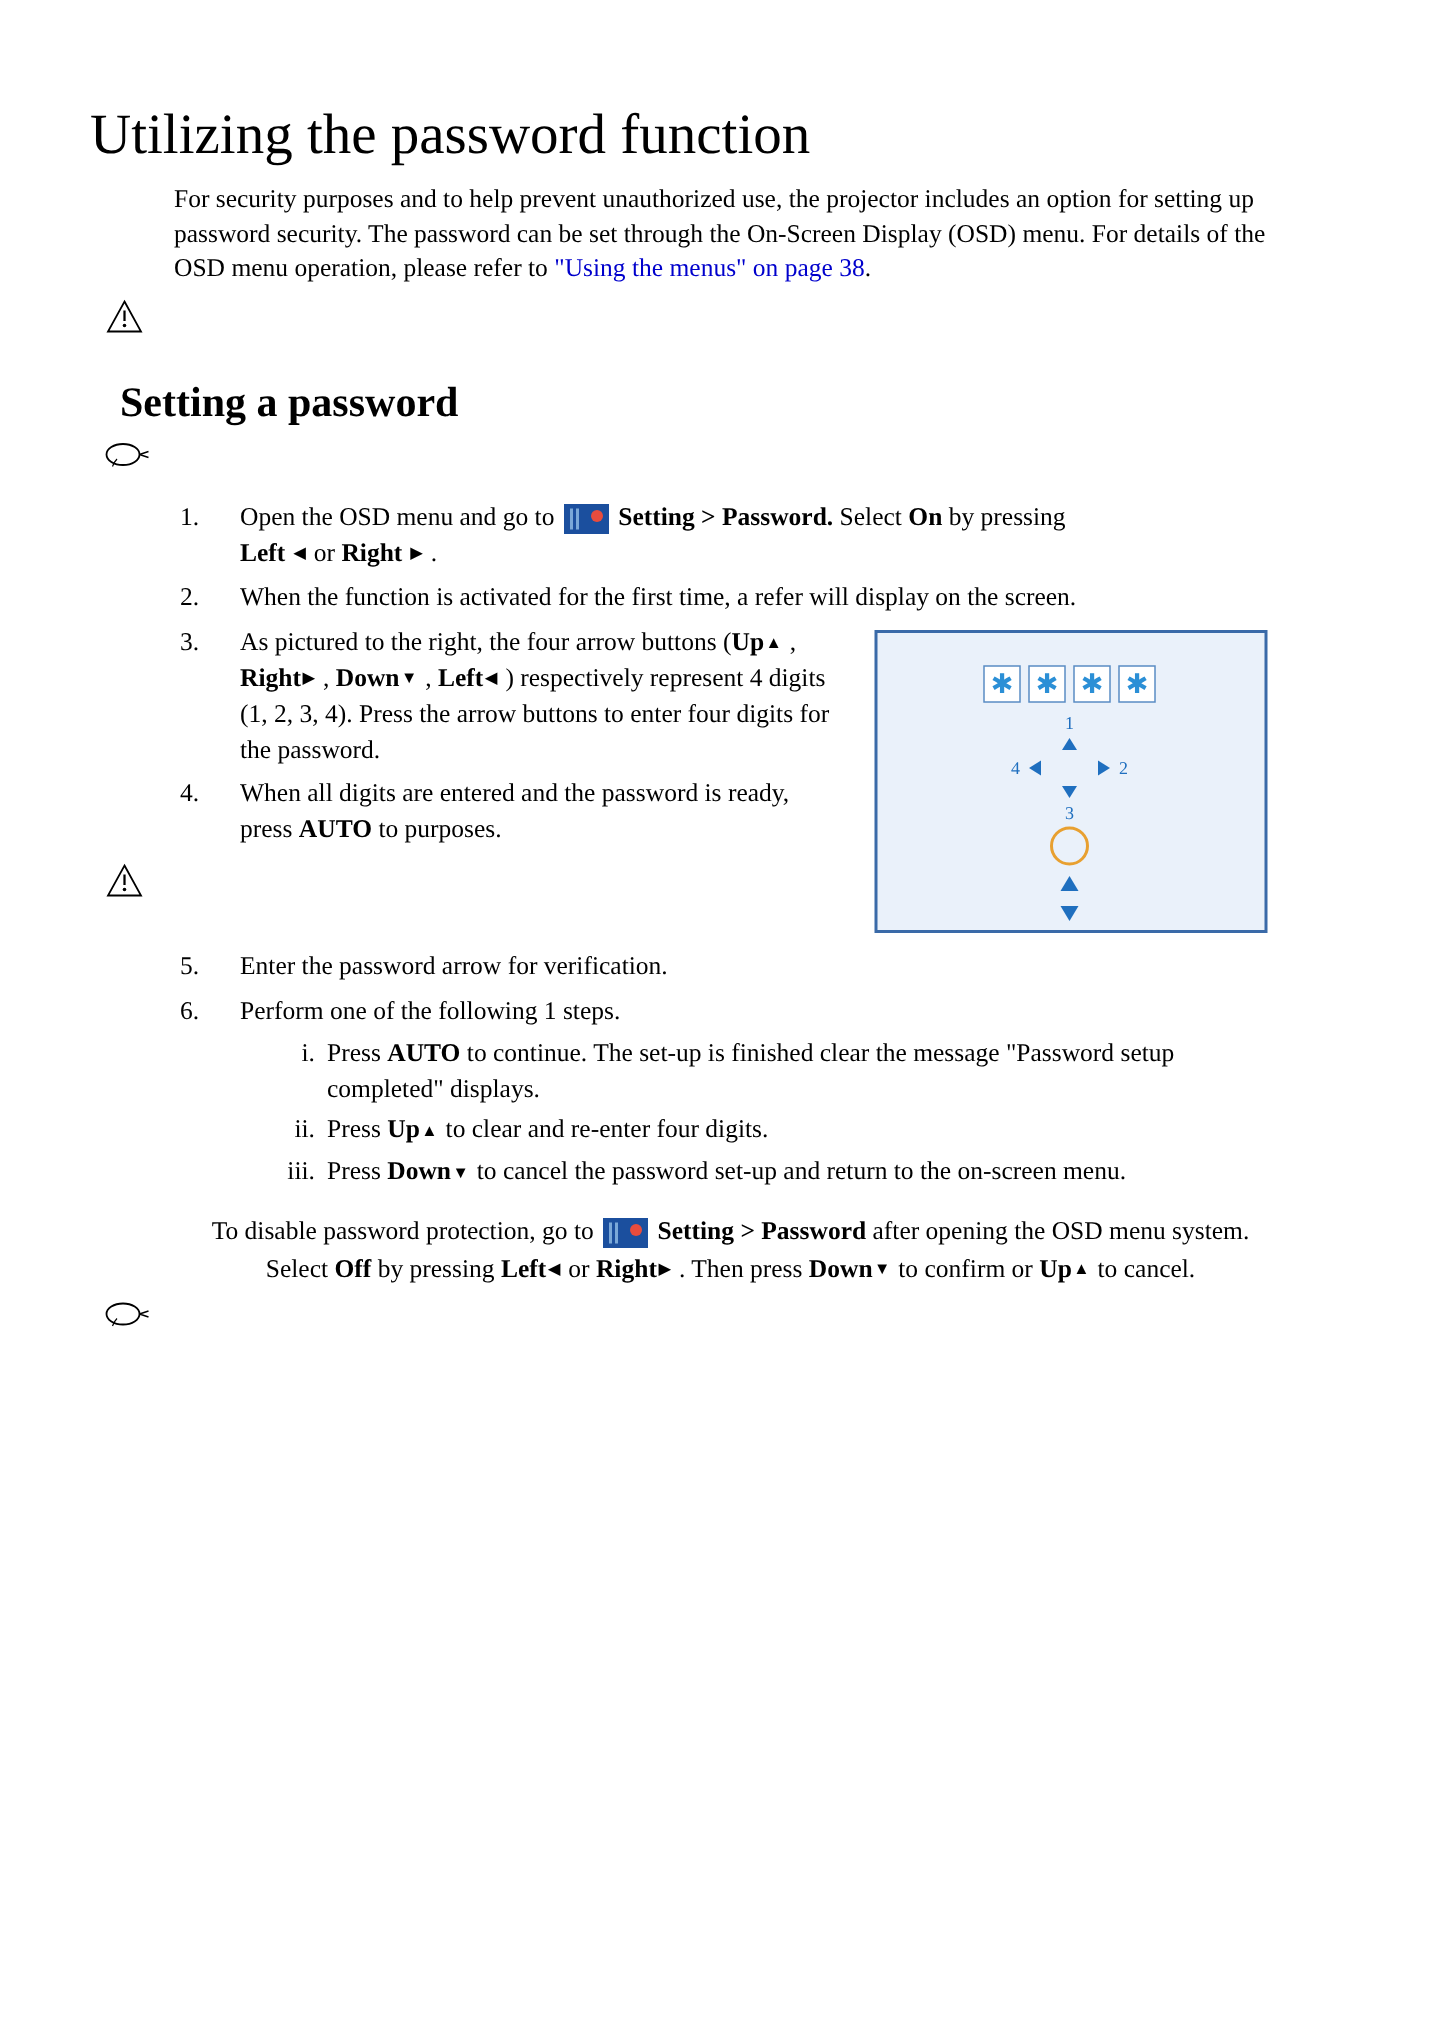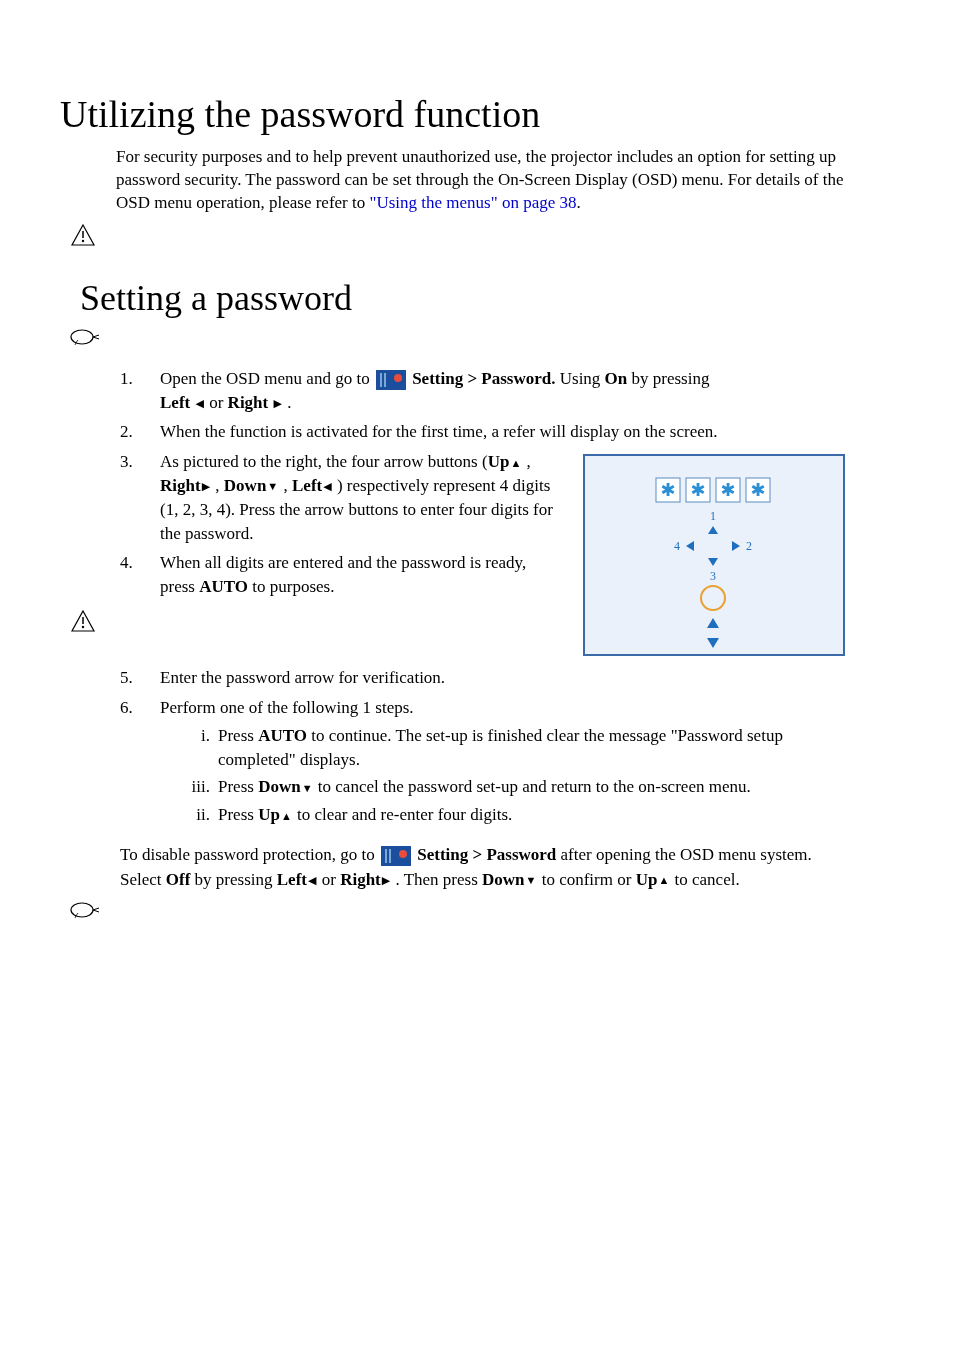--- a/index.html
+++ b/index.html
@@ -7,34 +7,34 @@
     background: #fff;
     margin: 0;
     padding: 40px 60px;
     width: 954px;
     box-sizing: border-box;
     color: #000;
   }
   .page-title {
     font-size: 38px;
     font-weight: normal;
-    margin: 52px 0 10px 0;
+    margin: 28px 0 10px 0;
   }
   .body-text {
     font-size: 17px;
     line-height: 1.35;
     margin-left: 56px;
     margin-right: 40px;
   }
   .link {
     color: #0000cc;
   }
   .section-title {
-    font-size: 36px;
-    font-weight: normal;
+    font-size: 28px;
+    font-weight: bold;
     margin: 30px 0 0 20px;
   }
   .warning-row, .note-row {
     display: flex;
     align-items: flex-start;
     margin: 8px 0 8px 10px;
   }
   .warn-icon, .note-icon {
     flex: 0 0 auto;
     margin-right: 8px;
@@ -113,20 +113,21 @@
     text-align: right;
     padding-right: 8px;
   }
   .sub-list > li > .txt {
     flex: 1;
   }
   .disable-para {
     font-size: 17px;
     line-height: 1.45;
     margin: 12px 40px 0 60px;
+    text-align: center;
   }
   svg { display: block; }
 </style>
 </head>
 <body>
 
 <h1 class="page-title">Utilizing the password function</h1>
 
 <div class="body-text">
   <span>For security purposes and to help prevent unauthorized use, the projector includes an option for setting up password security. The password can be set through the On-Screen Display (OSD) menu. For details of the OSD menu operation, please refer to </span><span class="link">"Using the menus" on page 38</span><span>.</span>
@@ -153,21 +154,21 @@
       </svg>
   </span>
 </div>
 
 <ol class="main-list">
   <li>
     <span class="num">1.</span>
     <span class="content">
       <span>Open the OSD menu and go to </span>
       <span class="osd-icon"></span>
-      <span class="bold">Setting &gt; Password.</span><span> Using </span><span class="bold">On</span><span> by pressing </span><br>
+      <span class="bold">Setting &gt; Password.</span><span> Select </span><span class="bold">On</span><span> by pressing </span><br>
       <span class="bold">Left</span>
       <span class="arrow-glyph">◀</span>
       <span> or </span>
       <span class="bold">Right</span>
       <span class="arrow-glyph">▶</span>
       <span> .</span>
     </span>
   </li>
   <li>
     <span class="num">2.</span>
@@ -241,26 +242,26 @@
   <li>
     <span class="num">6.</span>
     <span class="content">
       <span>Perform one of the following 1 steps.</span>
       <ul class="sub-list">
         <li>
           <span class="roman">i.</span>
           <span class="txt"><span>Press </span><span class="bold">AUTO</span><span> to continue. The set-up is finished clear the message "Password setup completed" displays.</span></span>
         </li>
         <li>
+          <span class="roman">ii.</span>
+          <span class="txt"><span>Press </span><span class="bold">Up</span><span class="arrow-glyph">▲</span><span> to clear and re-enter four digits.</span></span>
+        </li>
+        <li>
           <span class="roman">iii.</span>
           <span class="txt"><span>Press </span><span class="bold">Down</span><span class="arrow-glyph">▼</span><span> to cancel the password set-up and return to the on-screen menu.</span></span>
-        </li>
-        <li>
-          <span class="roman">ii.</span>
-          <span class="txt"><span>Press </span><span class="bold">Up</span><span class="arrow-glyph">▲</span><span> to clear and re-enter four digits.</span></span>
         </li>
       </ul>
     </span>
   </li>
 </ol>
 
 <div class="disable-para">
   <span>To disable password protection, go to </span>
   <span class="osd-icon"></span>
   <span class="bold">Setting &gt; Password</span><span> after opening the OSD menu system. Select </span><span class="bold">Off</span><span> by pressing </span><span class="bold">Left</span><span class="arrow-glyph">◀</span><span> or </span><span class="bold">Right</span><span class="arrow-glyph">▶</span><span> . Then press </span><span class="bold">Down</span><span class="arrow-glyph">▼</span><span> to confirm or </span><span class="bold">Up</span><span class="arrow-glyph">▲</span><span> to cancel.</span>

